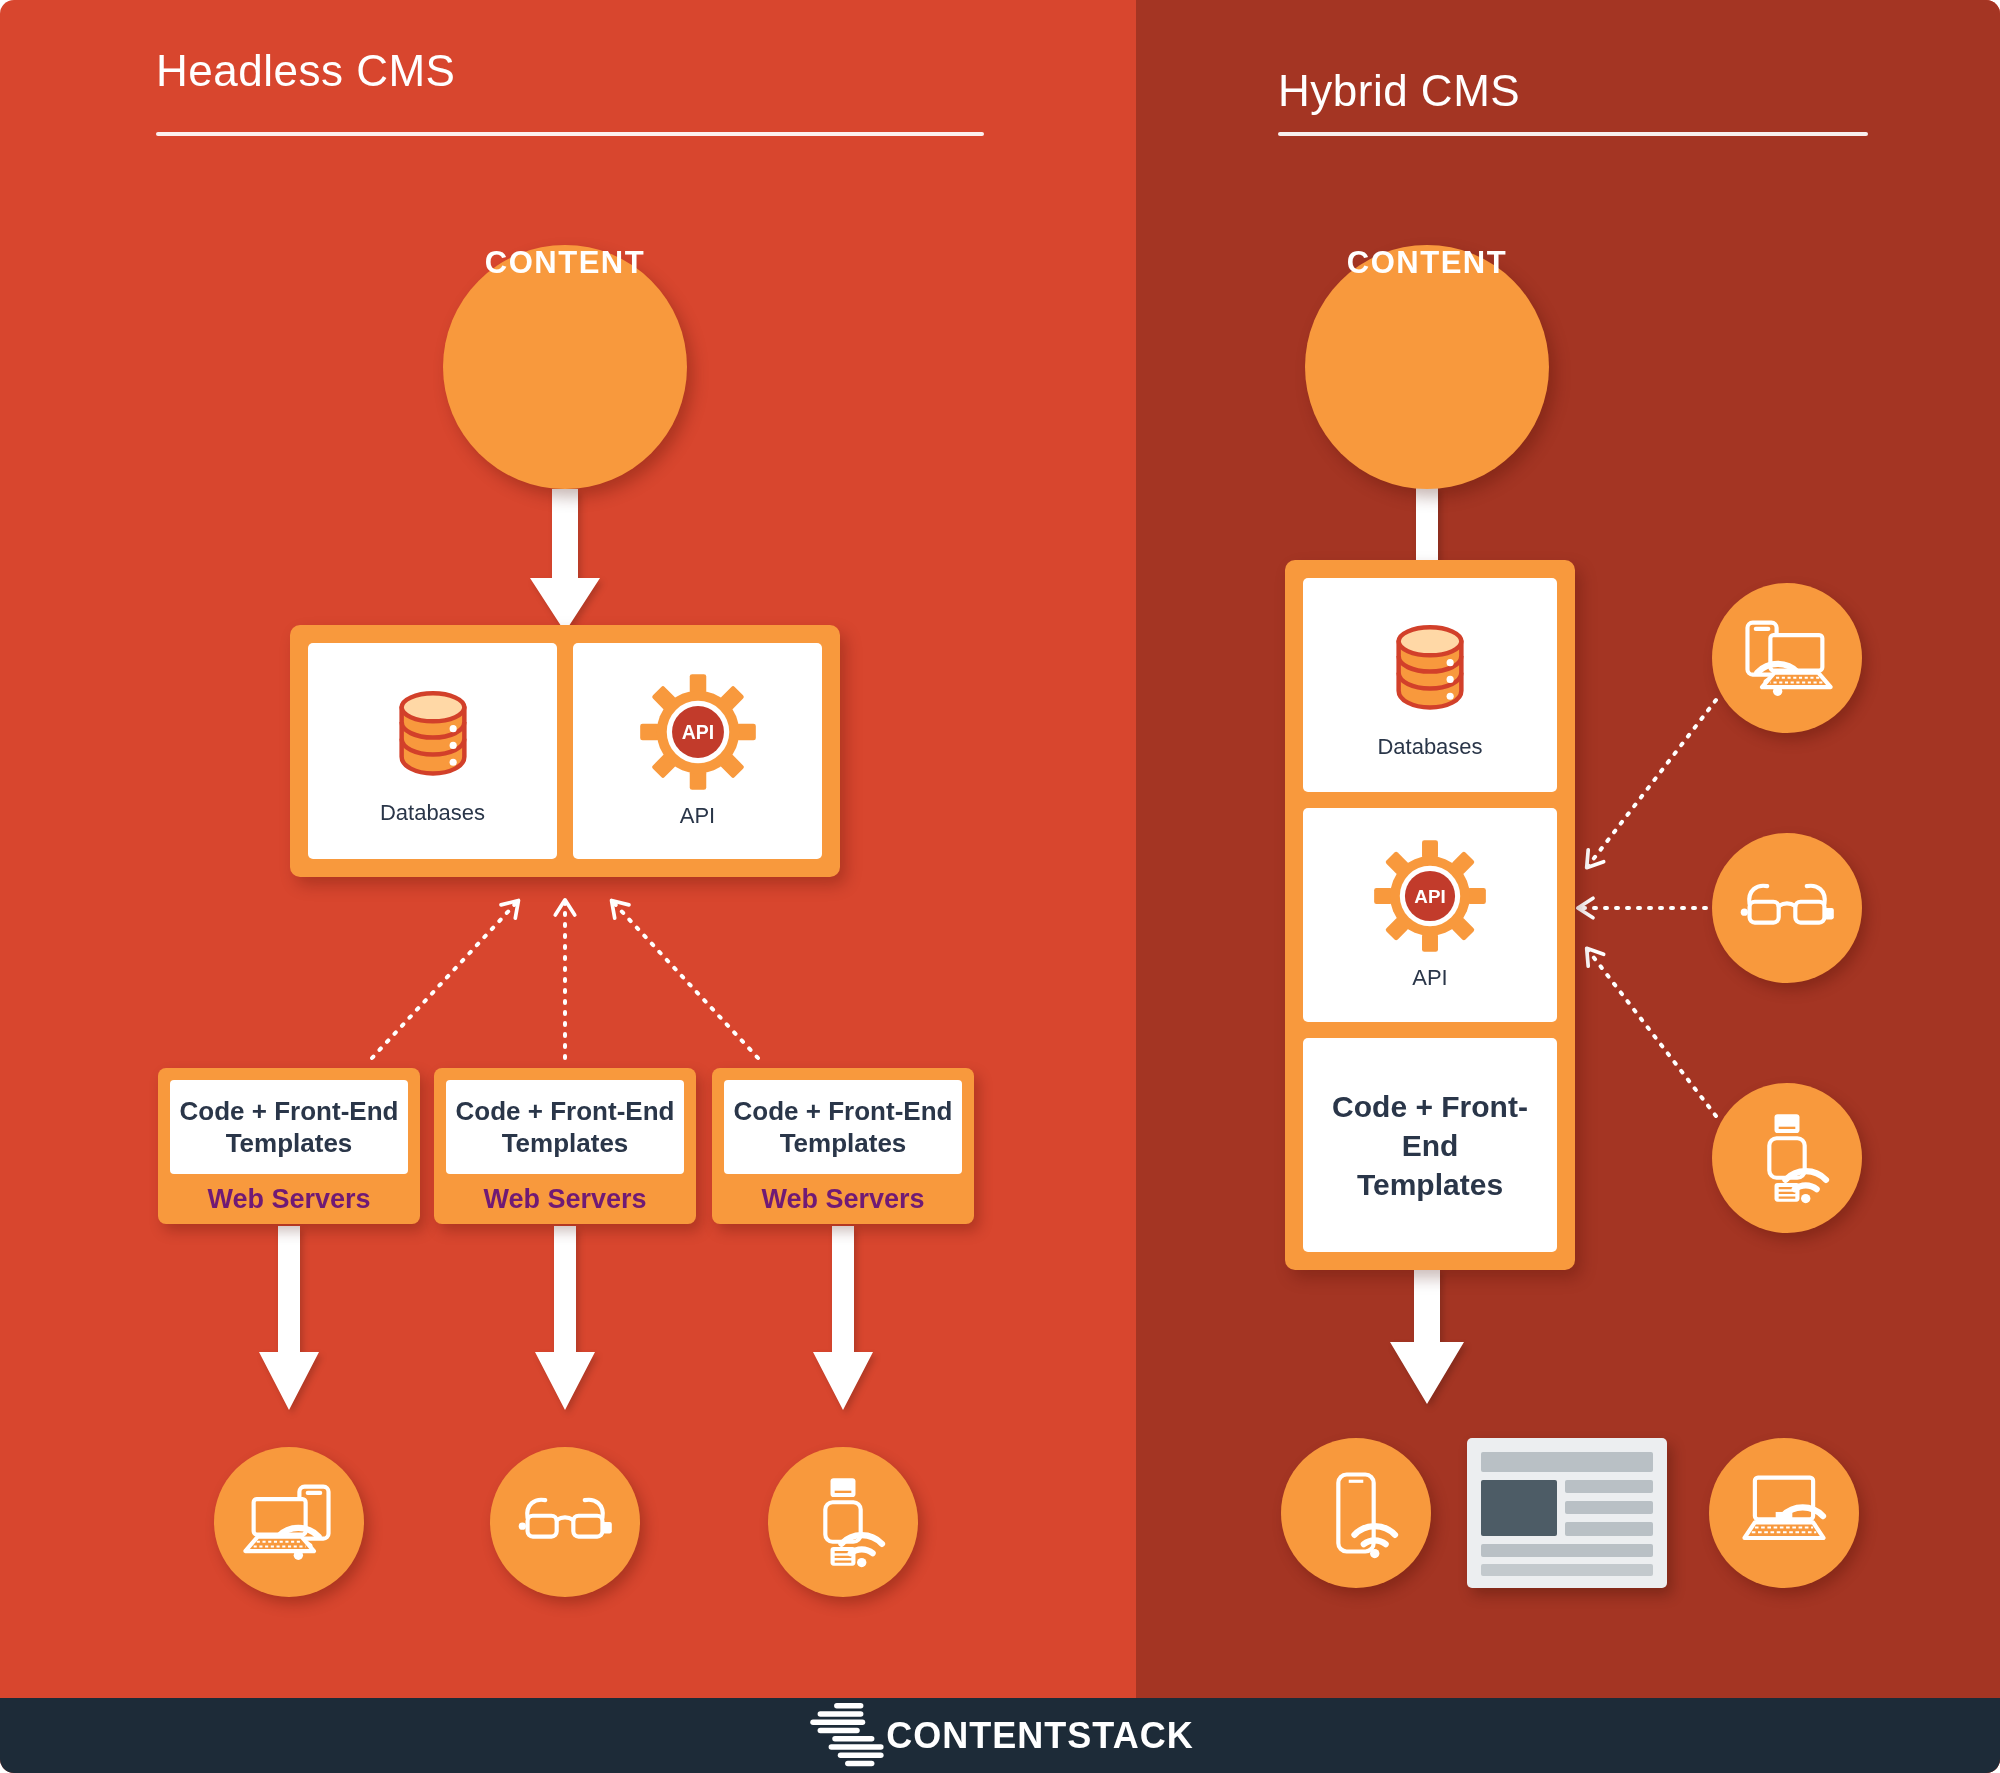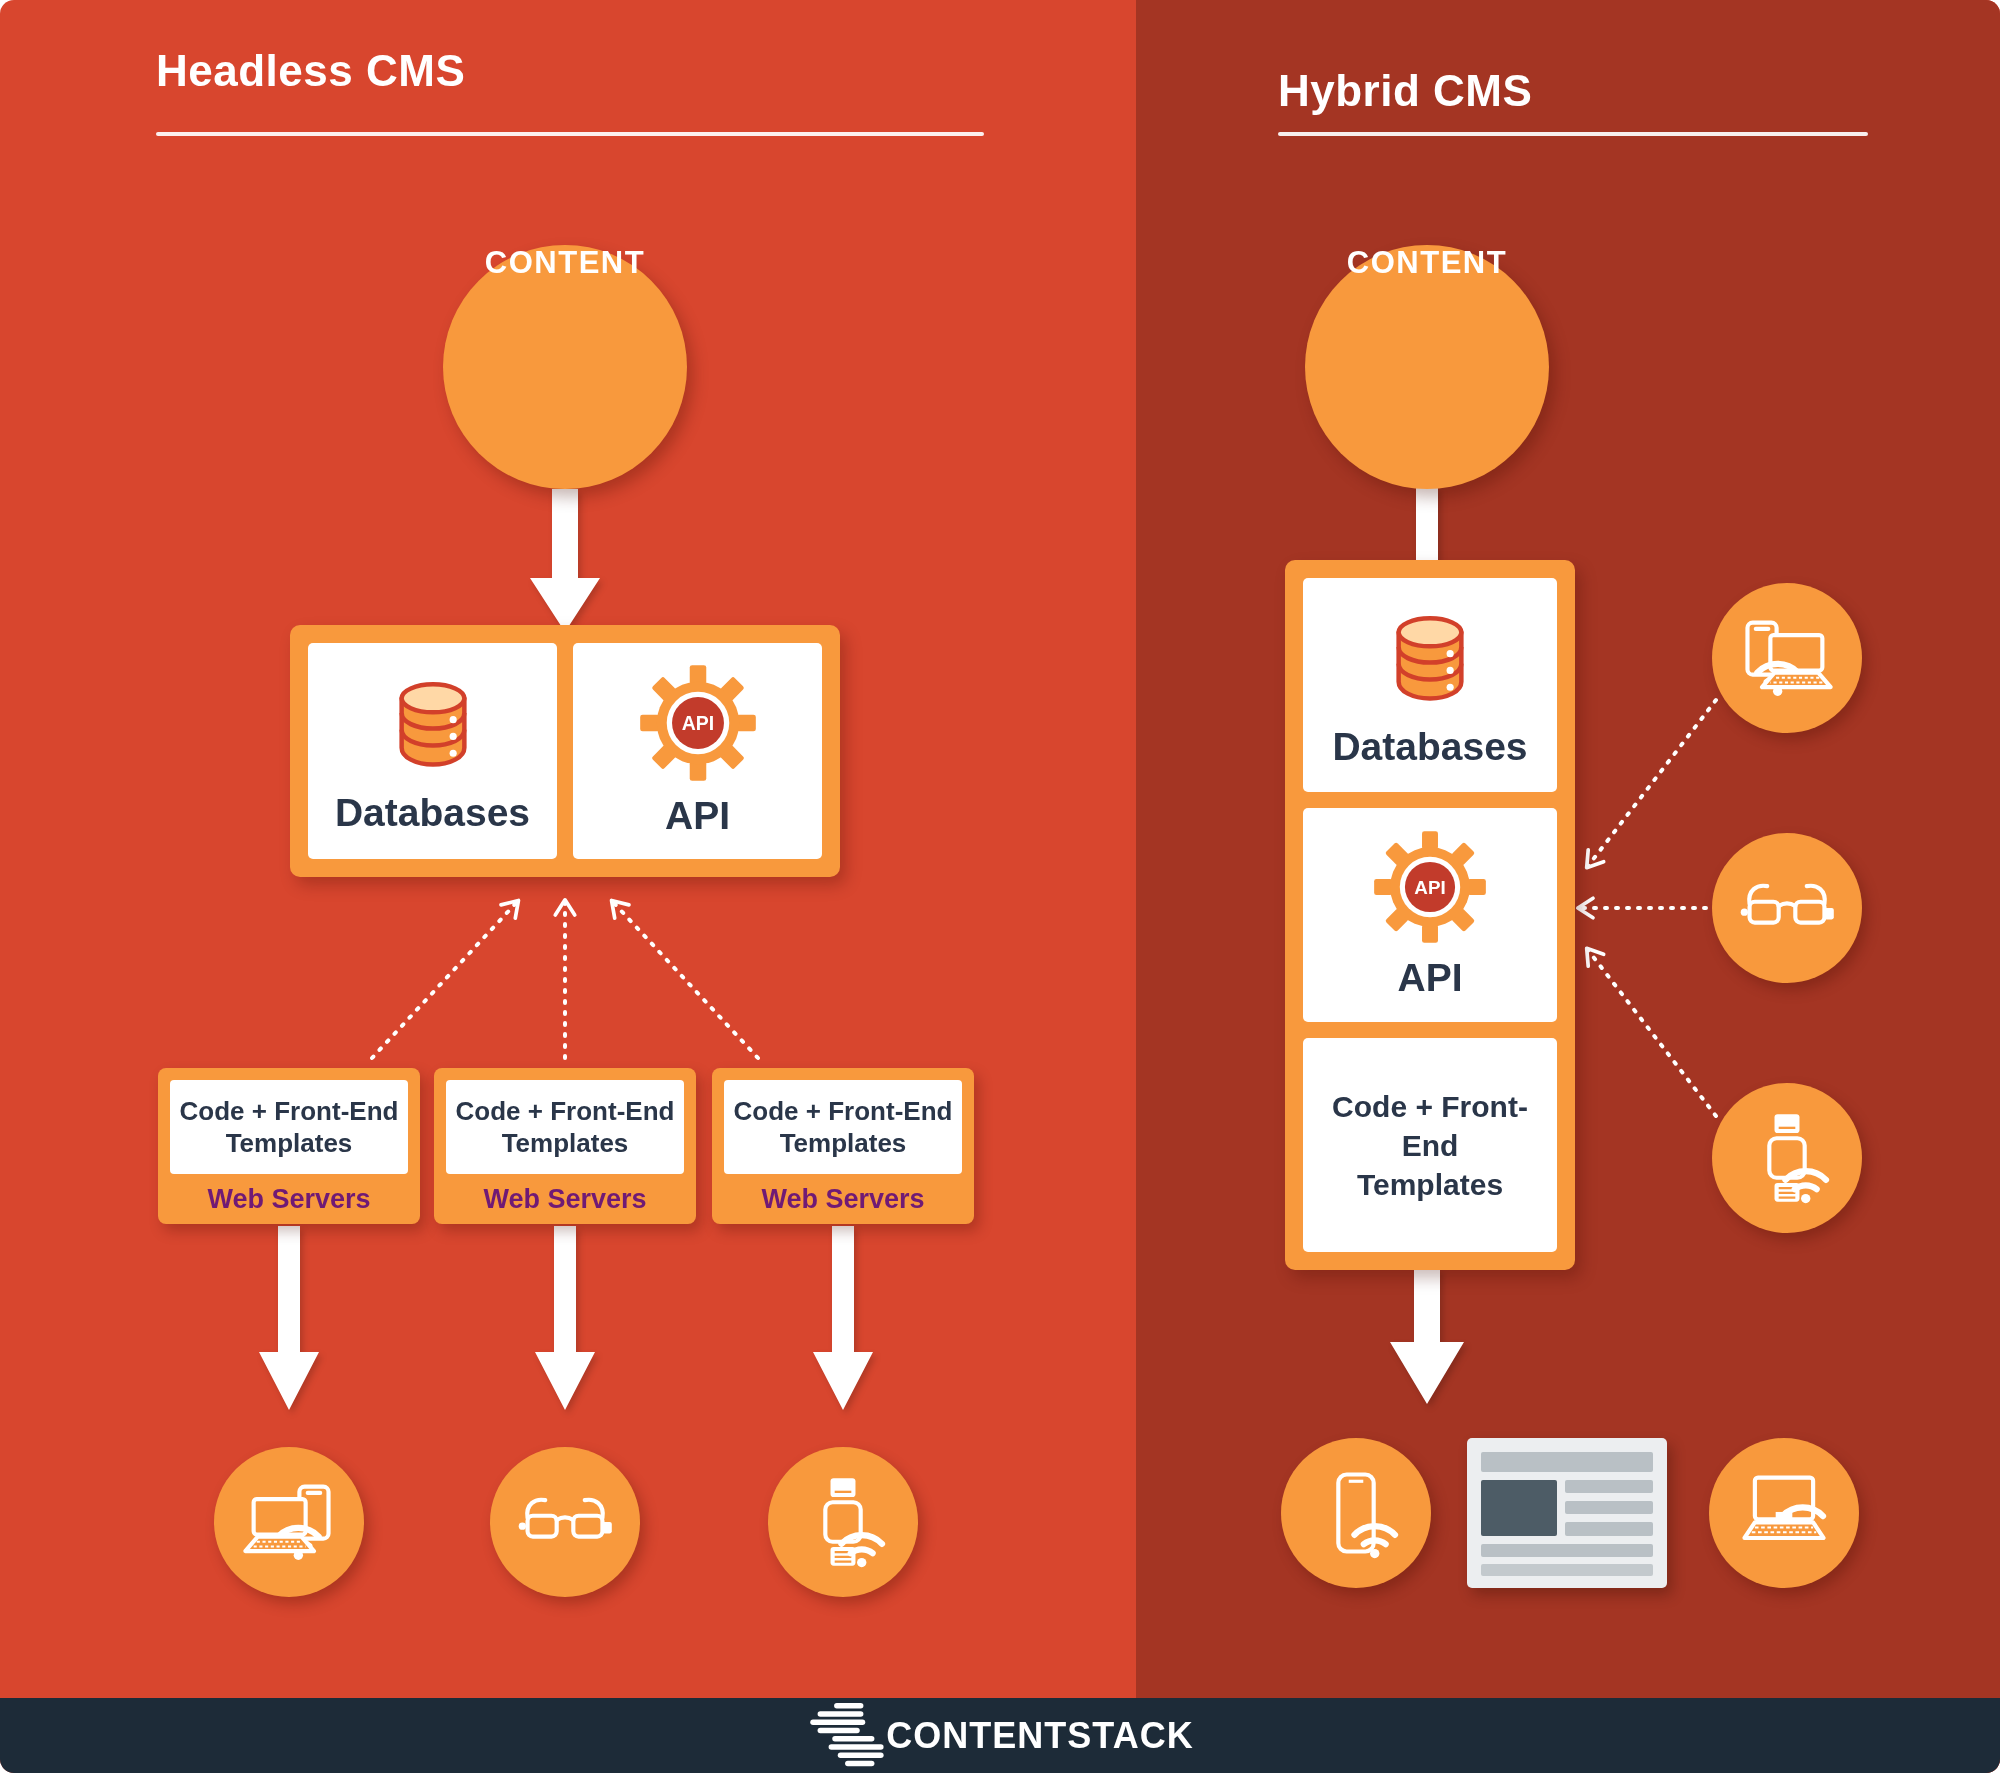--- a/index.html
+++ b/index.html
@@ -11,32 +11,32 @@
     --api-red:#C23B2B;
     --db-outline:#D2402A;
     --footer-background:#1D2B38;
   }
   html,body{margin:0;padding:0;background:#fff;font-family:"Liberation Sans",sans-serif;}
   .page{position:relative;width:2000px;height:1773px;border-radius:14px;overflow:hidden;background:var(--left-background);}
   .panel-right-bg{position:absolute;left:1136px;top:0;width:864px;height:1773px;background:var(--right-background);z-index:0;}
   .overlay{position:absolute;left:0;top:0;z-index:1;pointer-events:none;}
   .content-el{position:absolute;z-index:2;}
 
-  .title{color:#fff;font-size:44px;font-weight:bold;letter-spacing:.5px;}
+  .title{color:#fff;font-size:44px;font-weight:normal;letter-spacing:.5px;}
   .title-underline{height:4px;background:rgba(255,255,255,.92);border-radius:2px;}
 
   .content-circle{width:244px;height:244px;border-radius:50%;background:var(--accent-orange);
     box-shadow:6px 8px 16px rgba(70,12,0,.30);display:flex;align-items:flex-start;justify-content:center;
     color:#fff;font-weight:bold;font-size:31px;letter-spacing:1.5px;}
 
   .frame{background:var(--accent-orange);border-radius:10px;box-shadow:6px 8px 16px rgba(70,12,0,.28);box-sizing:border-box;}
   .backend-frame{padding:18px;display:flex;gap:16px;}
   .stack-frame{padding:18px;display:flex;flex-direction:column;gap:16px;}
   .card{background:var(--card-white);border-radius:5px;display:flex;flex-direction:column;align-items:center;justify-content:center;gap:12px;flex:1;}
-  .card-label{color:var(--text-dark);font-weight:bold;font-size:39px;}
+  .card-label{color:var(--text-dark);font-weight:normal;font-size:22px;}
   .templates-text{color:var(--text-dark);font-weight:bold;font-size:30px;text-align:center;line-height:1.3;width:210px;}
 
   .server-box{width:262px;height:156px;background:var(--accent-orange);border-radius:8px;
     box-shadow:5px 7px 14px rgba(70,12,0,.28);padding:12px 12px 0 12px;box-sizing:border-box;}
   .server-card{height:94px;background:var(--card-white);border-radius:4px;display:flex;align-items:center;justify-content:center;}
   .server-card span{color:var(--text-dark);font-weight:bold;font-size:26px;text-align:center;line-height:1.25;width:236px;}
   .server-band{height:48px;line-height:50px;text-align:center;color:#701a75;font-weight:bold;font-size:27px;}
 
   .device-circle{width:150px;height:150px;border-radius:50%;background:var(--accent-orange);
     box-shadow:5px 7px 14px rgba(70,12,0,.30);display:flex;align-items:center;justify-content:center;}

